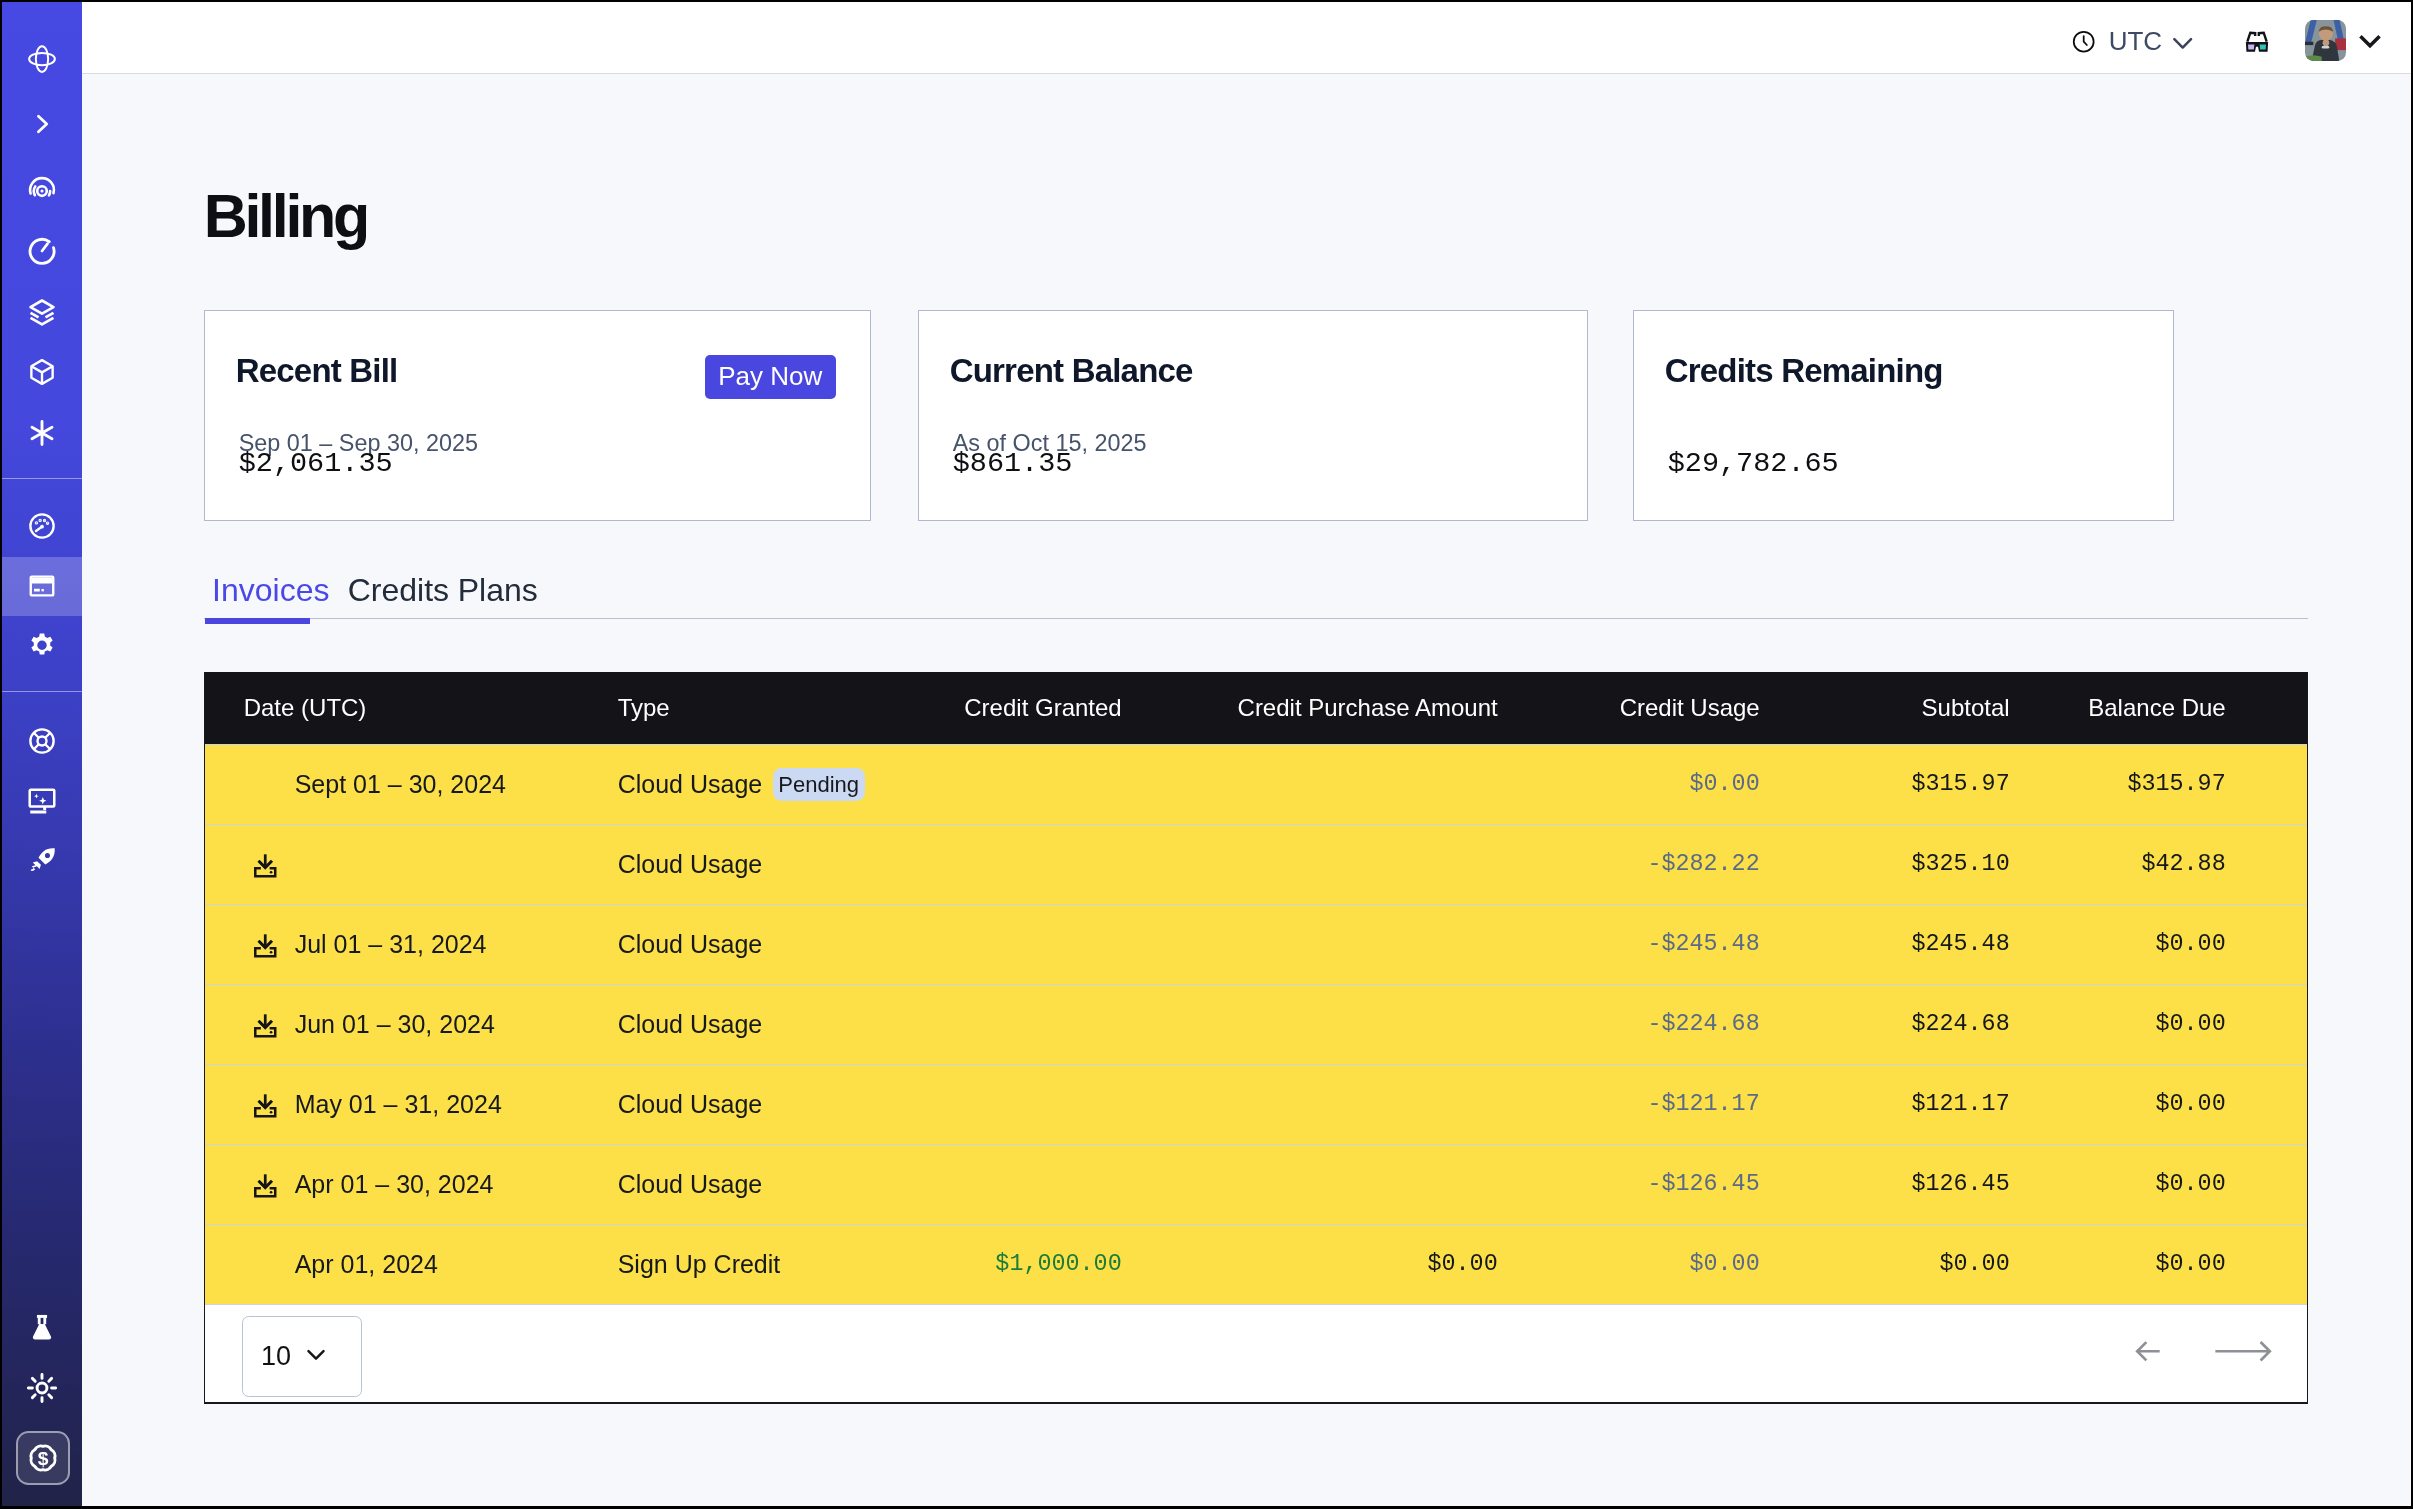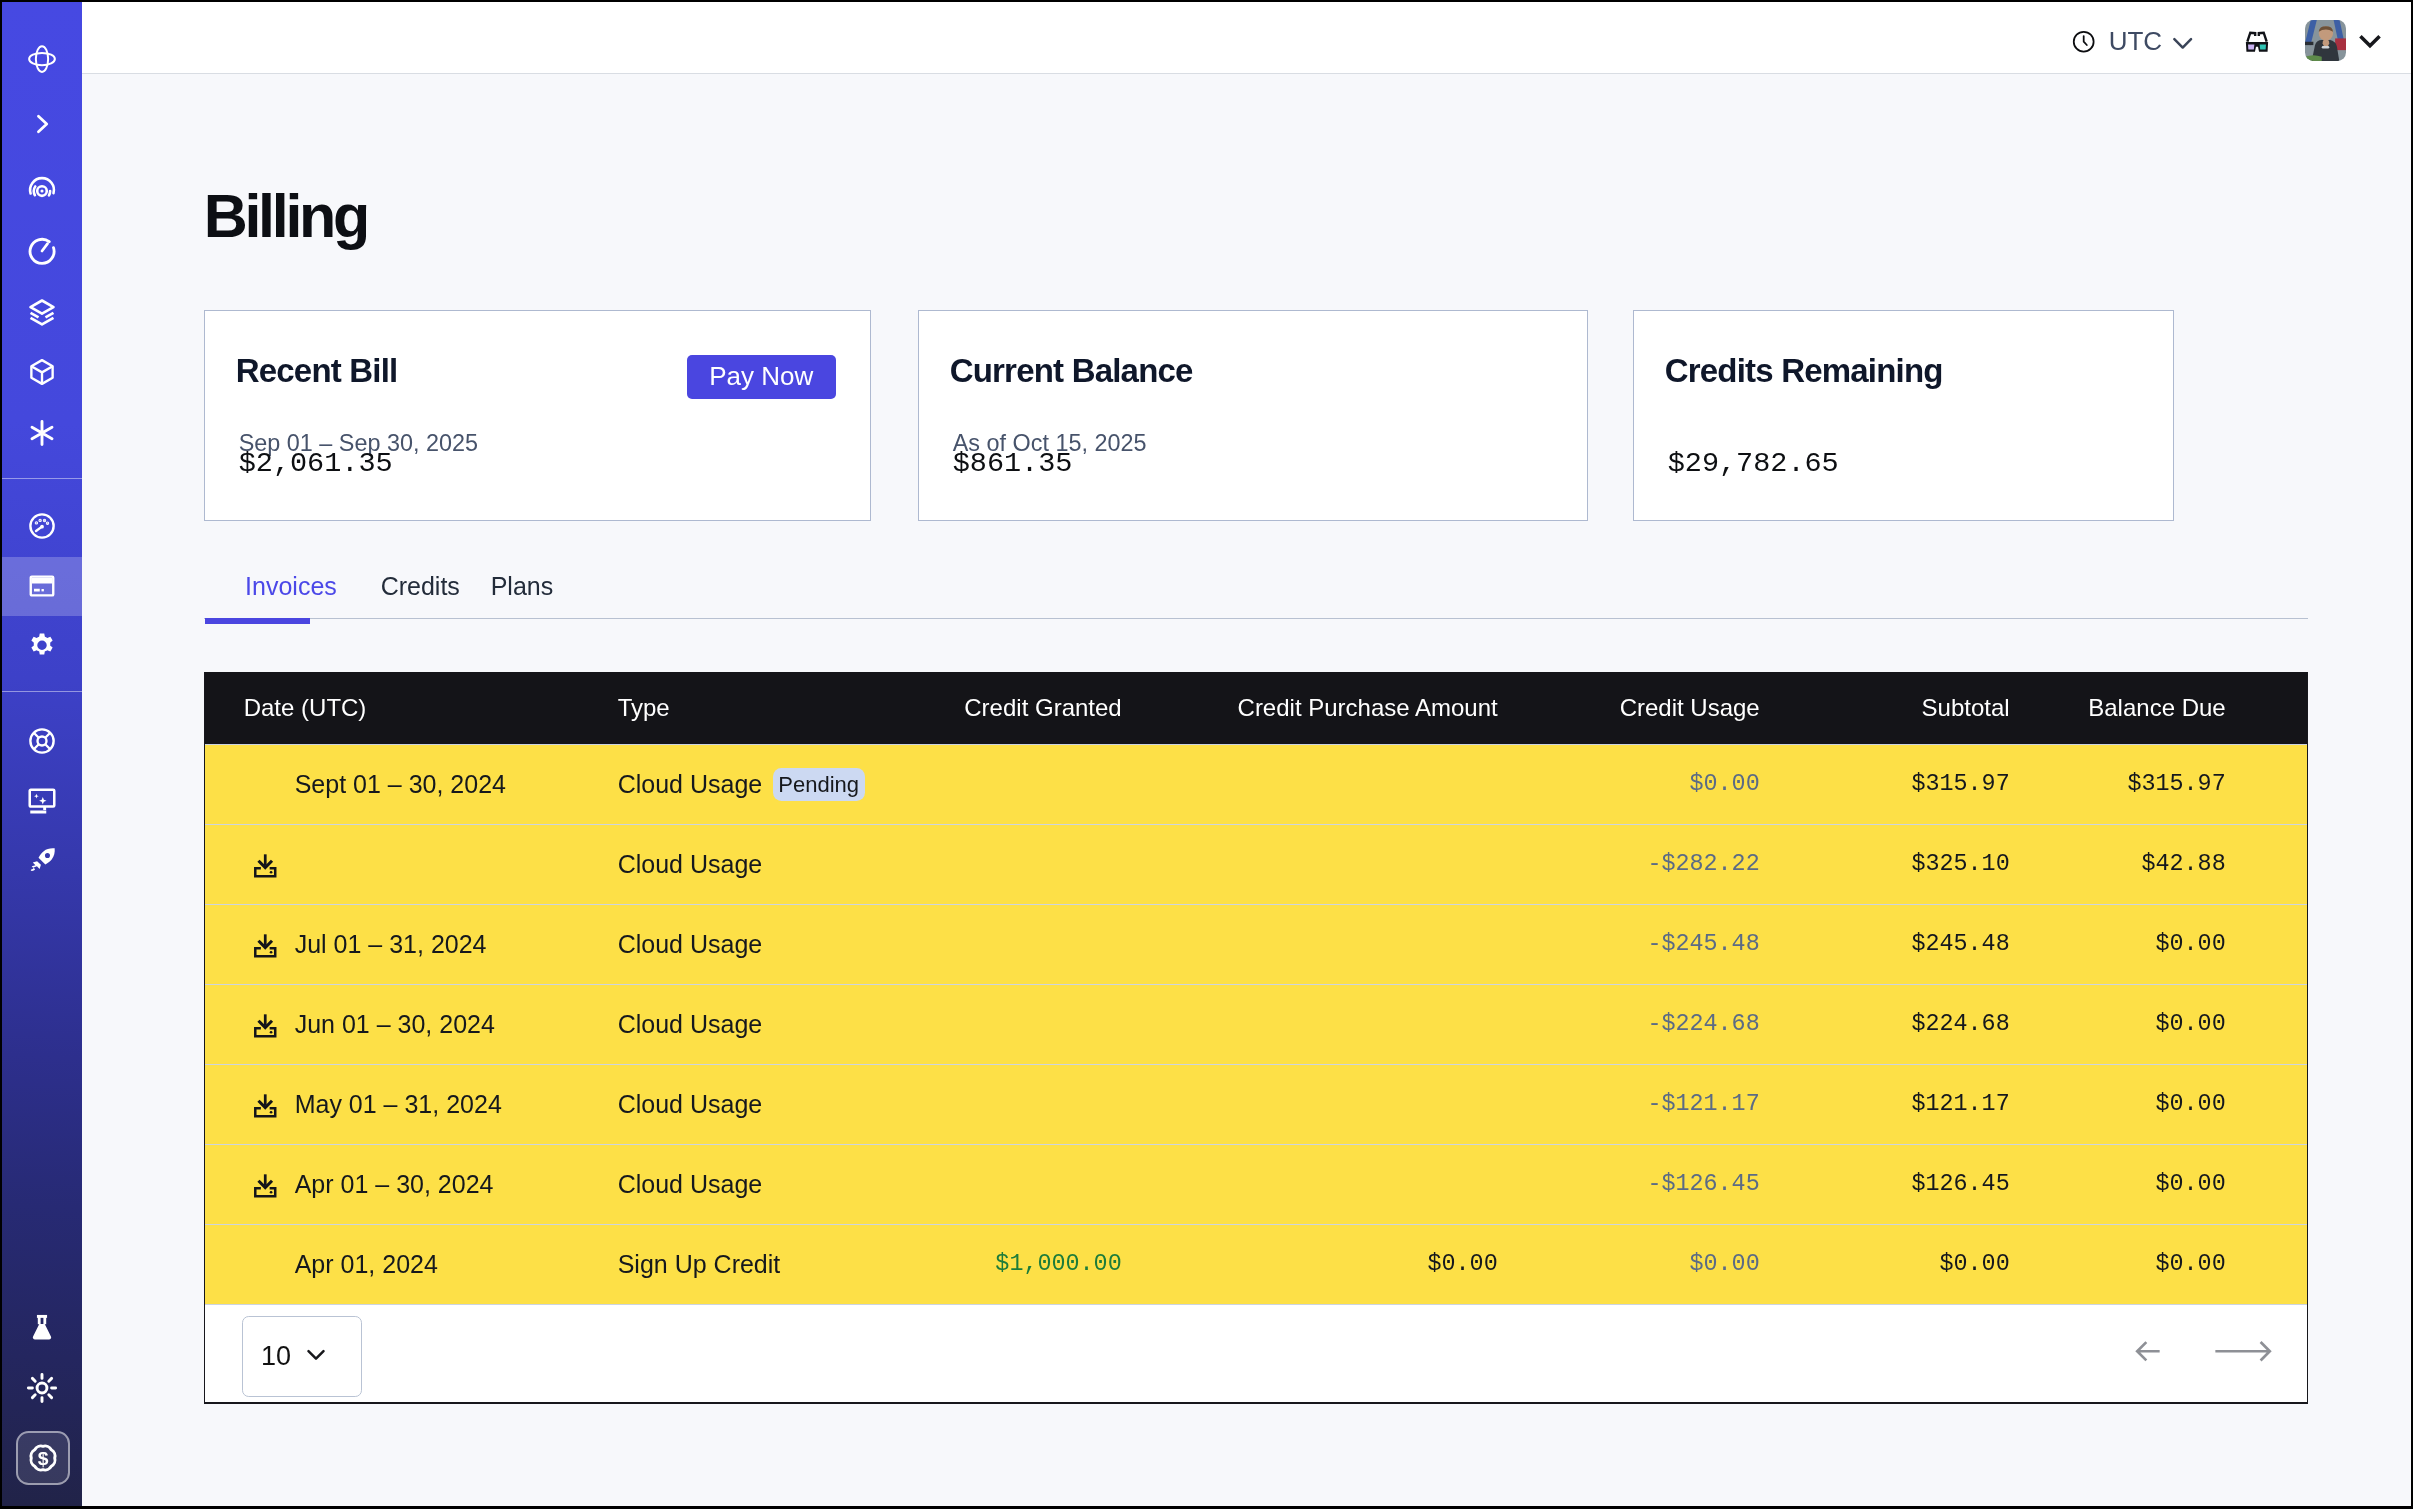--- a/index.html
+++ b/index.html
@@ -31,28 +31,28 @@
 #h1 { position:absolute; left:202px; top:184px; font-size:61px; font-weight:bold;
   color:#0d0f14; letter-spacing:-3.3px; line-height:1; }
 
 
 .card { position:absolute; top:308px; height:211px; background:#fff;
   border:1.7px solid #aeb9d0; }
 .card h2 { position:absolute; left:31px; top:43px; font-size:33px; font-weight:bold; color:#0f172a; letter-spacing:-0.8px; line-height:1; }
 .card .sub { position:absolute; left:34px; top:85px; font-size:23.4px; color:#47536b; line-height:1;margin-top:36px; }
 .card .amt { position:absolute; left:34px; top:139px; font-size:28.5px; line-height:1;
   font-family:"Liberation Mono",monospace; color:#0d0f12; }
-#paynow { position:absolute; right:34px; top:44px; width:149px; height:44px;
+#paynow { position:absolute; right:34px; top:44px; width:131px; height:44px;
   background:#4a46e0; border-radius:5px; color:#fff; font-size:26px;
   display:flex; align-items:center; justify-content:center; }
 
 
 #tabs { position:absolute; left:202px; top:564px; width:2104px; height:53px;
   border-bottom:1.7px solid #b8c1d1; }
-#tabs span { position:absolute; top:6.7px; font-size:25px; color:#232c3a;margin-left:33px; }
+#tabs span { position:absolute; top:6.7px; font-size:32px; color:#232c3a; }
 #tab-active-bar { position:absolute; left:1.7px; top:52px; width:105px; height:5.9px; background:#4b46e0; }
 
 
 #tbl { position:absolute; left:202px; top:670px; width:2104px;
   border-left:1.7px solid #17171c; border-right:1.7px solid #17171c; border-bottom:2.5px solid #17171c;
   background:#fff; }
 #thead { position:relative; height:72px; background:#141418; }
 #thead span { position:absolute; top:0; height:72px; line-height:72px; color:#fff; font-size:24px; }
 .trow { position:relative; height:80px; border-top:1.7px solid #ccd4e0; background:#fde047;
   font-size:25px; color:#15181d; }

